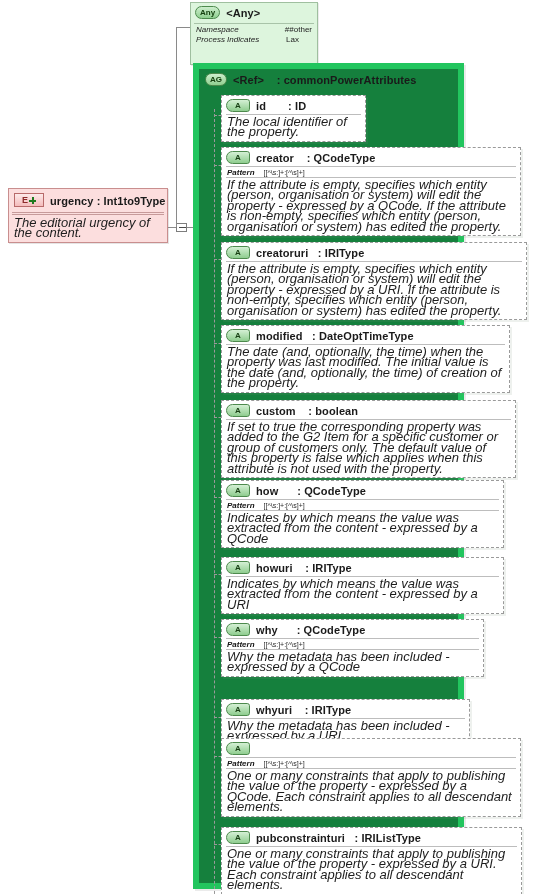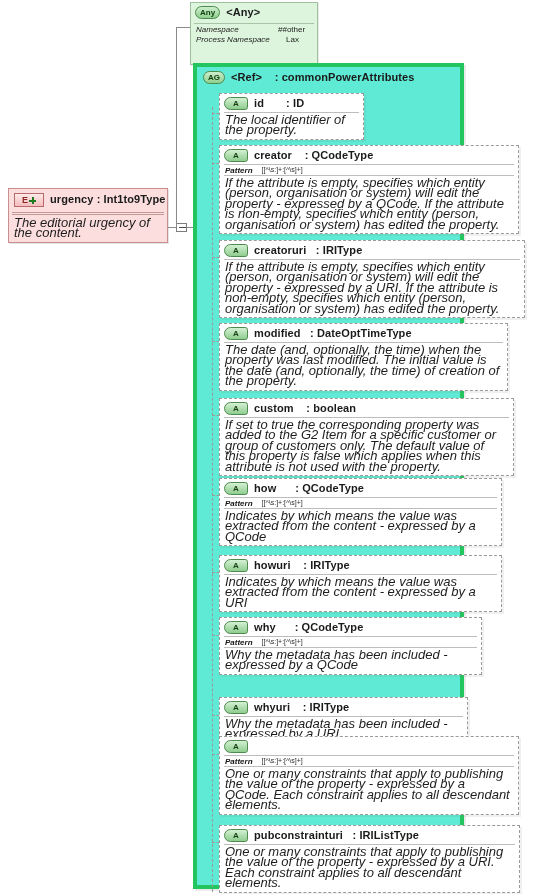--- a/index.html
+++ b/index.html
@@ -13,21 +13,21 @@
     width: 535px;
     height: 894px;
     overflow: hidden;
     background: #fff;
   }
 
   
   .box { position: absolute; }
   .box-head {
     display: flex;
-    align-items: flex-start;
+    align-items: flex-end;
     gap: 6px;
     padding: 3px 6px 3px 4px;
     white-space: nowrap;
   }
   .box-title {
     font-size: 11px;
     font-weight: bold;
     color: #1a1a1a;
     letter-spacing: .1px;
   }
@@ -109,22 +109,22 @@
     text-align: center;
   }
   #any-box .row { font-size: 8px; }
   #any-box .rows { padding-bottom: 19px; }
 
   
   #ag-box {
     left: 193px; top: 63px;
     width: 271px;
     height: 826px;
-    background: #5eead4;
-    border: 4px solid #22c55e;
+    background: #15803d;
+    border: 6px solid #22c55e;
     box-shadow: 2px 2px 0 rgba(0,0,0,.08);
   }
   #ag-box > .box-head { padding: 4px 6px 4px 6px; }
 
   
   .attr {
     position: absolute;
     background: #ffffff;
     border: 1px dashed #9a9a9a;
     box-shadow: 2px 2px 0 rgba(120,150,120,.13);
@@ -135,21 +135,21 @@
     width: 24px; height: 13px;
     border: 1px solid #4d8a4d;
     border-radius: 7px 3px 3px 7px;
     background: linear-gradient(to bottom,#d4f0d4,#8fcd8f);
     font-size: 8px; font-weight: bold; color: #173f13;
     display:flex; align-items:center; justify-content:center;
     flex: none;
     line-height: 1;
   }
   .pattern-row {
-    display: flex; align-items: flex-start;
+    display: flex; align-items: center;
     font-size: 8px; padding: 1px 5px 0 5px;
     white-space: nowrap;
   }
   .pattern-row .plabel { font-style: italic; font-weight: bold; color: #141414; }
   .pattern-row .pval {
     font-family: "Liberation Sans", sans-serif;
     font-size: 7px; color: #2a2a2a; margin-left: 9px;
   }
 
   
@@ -206,24 +206,24 @@
 
   <div class="box" id="any-box">
     <div class="box-head">
       <span class="icon-pill">Any</span>
       <span class="box-title">&lt;Any&gt;</span>
     </div>
     <div class="sep"></div>
     <div class="rows">
       <div class="row">
         <span class="rlabel" style="width:74px">Namespace</span>
-        <span class="rval" style="margin-left:8px">##other</span>
+        <span class="rval" style="margin-left:15px">##other</span>
       </div>
       <div class="row">
-        <span class="rlabel" style="width:74px">Process Namespace</span>
+        <span class="rlabel" style="width:74px">Process Indicates</span>
         <span class="rval" style="margin-left:16px">Lax</span>
       </div>
     </div>
   </div>
 
   <div class="box" id="ag-box">
     <div class="box-head">
       <span class="icon-pill">AG</span>
       <span class="box-title">
         <span>&lt;Ref&gt;</span>

